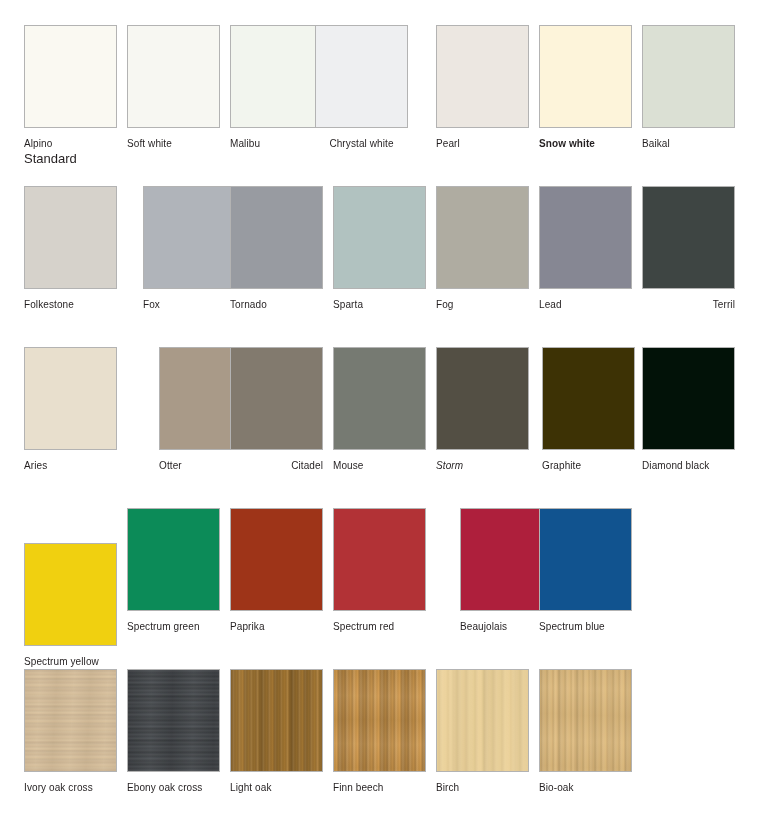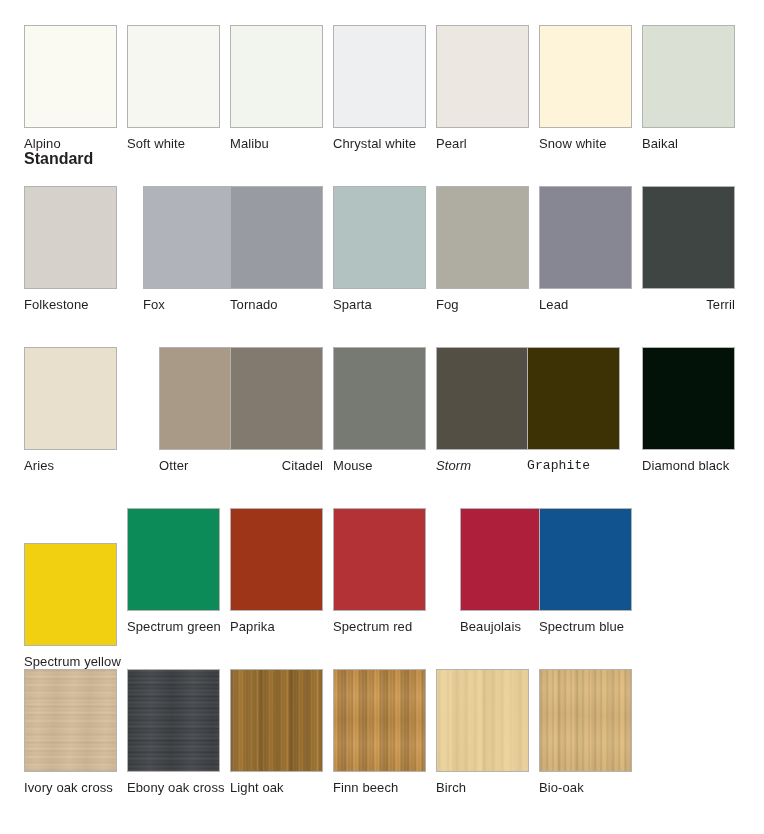--- a/index.html
+++ b/index.html
@@ -42,31 +42,31 @@
     height: 101px;
     border: 1px solid #b3b3b3;
     box-sizing: content-box;
     position: relative;
     overflow: hidden;
     background-repeat: repeat;
   }
 
   .swatch-label {
     margin-top: 9px;
-    font-size: 13px;
+    font-size: 10px;
     line-height: 14px;
     letter-spacing: 0.1px;
     color: #231f20;
     white-space: nowrap;
   }
 
   .swatch-sublabel {
-    font-size: 16px;
+    font-size: 13px;
     line-height: 15px;
-    font-weight: bold;
+    font-weight: normal;
     color: #231f20;
     white-space: nowrap;
   }
 
   
   .grain {
     position: absolute;
     left: -20%;
     top: -20%;
     width: 140%;
@@ -197,29 +197,29 @@
         <div class="swatch-sublabel">Standard</div>
       </div>
       <div class="swatch-cell" style="left: 103px;">
         <div class="swatch-chip" style="background: rgb(247, 247, 242);"></div>
         <div class="swatch-label">Soft white</div>
       </div>
       <div class="swatch-cell" style="left: 206px;">
         <div class="swatch-chip" style="background: rgb(242, 245, 238);"></div>
         <div class="swatch-label">Malibu</div>
       </div>
-      <div class="swatch-cell" style="left: 309px;">
+      <div class="swatch-cell" style="left: 291px; text-align: center;">
         <div class="swatch-chip" style="background: rgb(238, 239, 241);"></div>
         <div class="swatch-label">Chrystal white</div>
       </div>
       <div class="swatch-cell" style="left: 412px;">
         <div class="swatch-chip" style="background: rgb(236, 231, 225);"></div>
         <div class="swatch-label">Pearl</div>
       </div>
-      <div class="swatch-cell" style="left: 515px;">
+      <div class="swatch-cell" style="left: 515px; font-weight: bold;">
         <div class="swatch-chip" style="background: rgb(253, 244, 218);"></div>
         <div class="swatch-label">Snow white</div>
       </div>
       <div class="swatch-cell" style="left: 618px;">
         <div class="swatch-chip" style="background: rgb(219, 224, 212);"></div>
         <div class="swatch-label">Baikal</div>
       </div>
     </div>
     <div class="swatch-row" style="top: 186px;">
       <div class="swatch-cell" style="left: 0px;">
@@ -265,21 +265,21 @@
         <div class="swatch-label">Citadel</div>
       </div>
       <div class="swatch-cell" style="left: 309px;">
         <div class="swatch-chip" style="background: rgb(118, 122, 114);"></div>
         <div class="swatch-label">Mouse</div>
       </div>
       <div class="swatch-cell" style="left: 412px; font-style: italic;">
         <div class="swatch-chip" style="background: rgb(83, 79, 68);"></div>
         <div class="swatch-label">Storm</div>
       </div>
-      <div class="swatch-cell" style="left: 503px; font-family: Liberation Mono, monospace;">
+      <div class="swatch-cell" style="left: 518px;">
         <div class="swatch-chip" style="background: rgb(61, 50, 5);"></div>
         <div class="swatch-label">Graphite</div>
       </div>
       <div class="swatch-cell" style="left: 618px;">
         <div class="swatch-chip" style="background: rgb(2, 18, 8);"></div>
         <div class="swatch-label">Diamond black</div>
       </div>
     </div>
     <div class="swatch-row" style="top: 508px;">
       <div class="swatch-cell" style="left: 0px; margin-top: 35px;">

